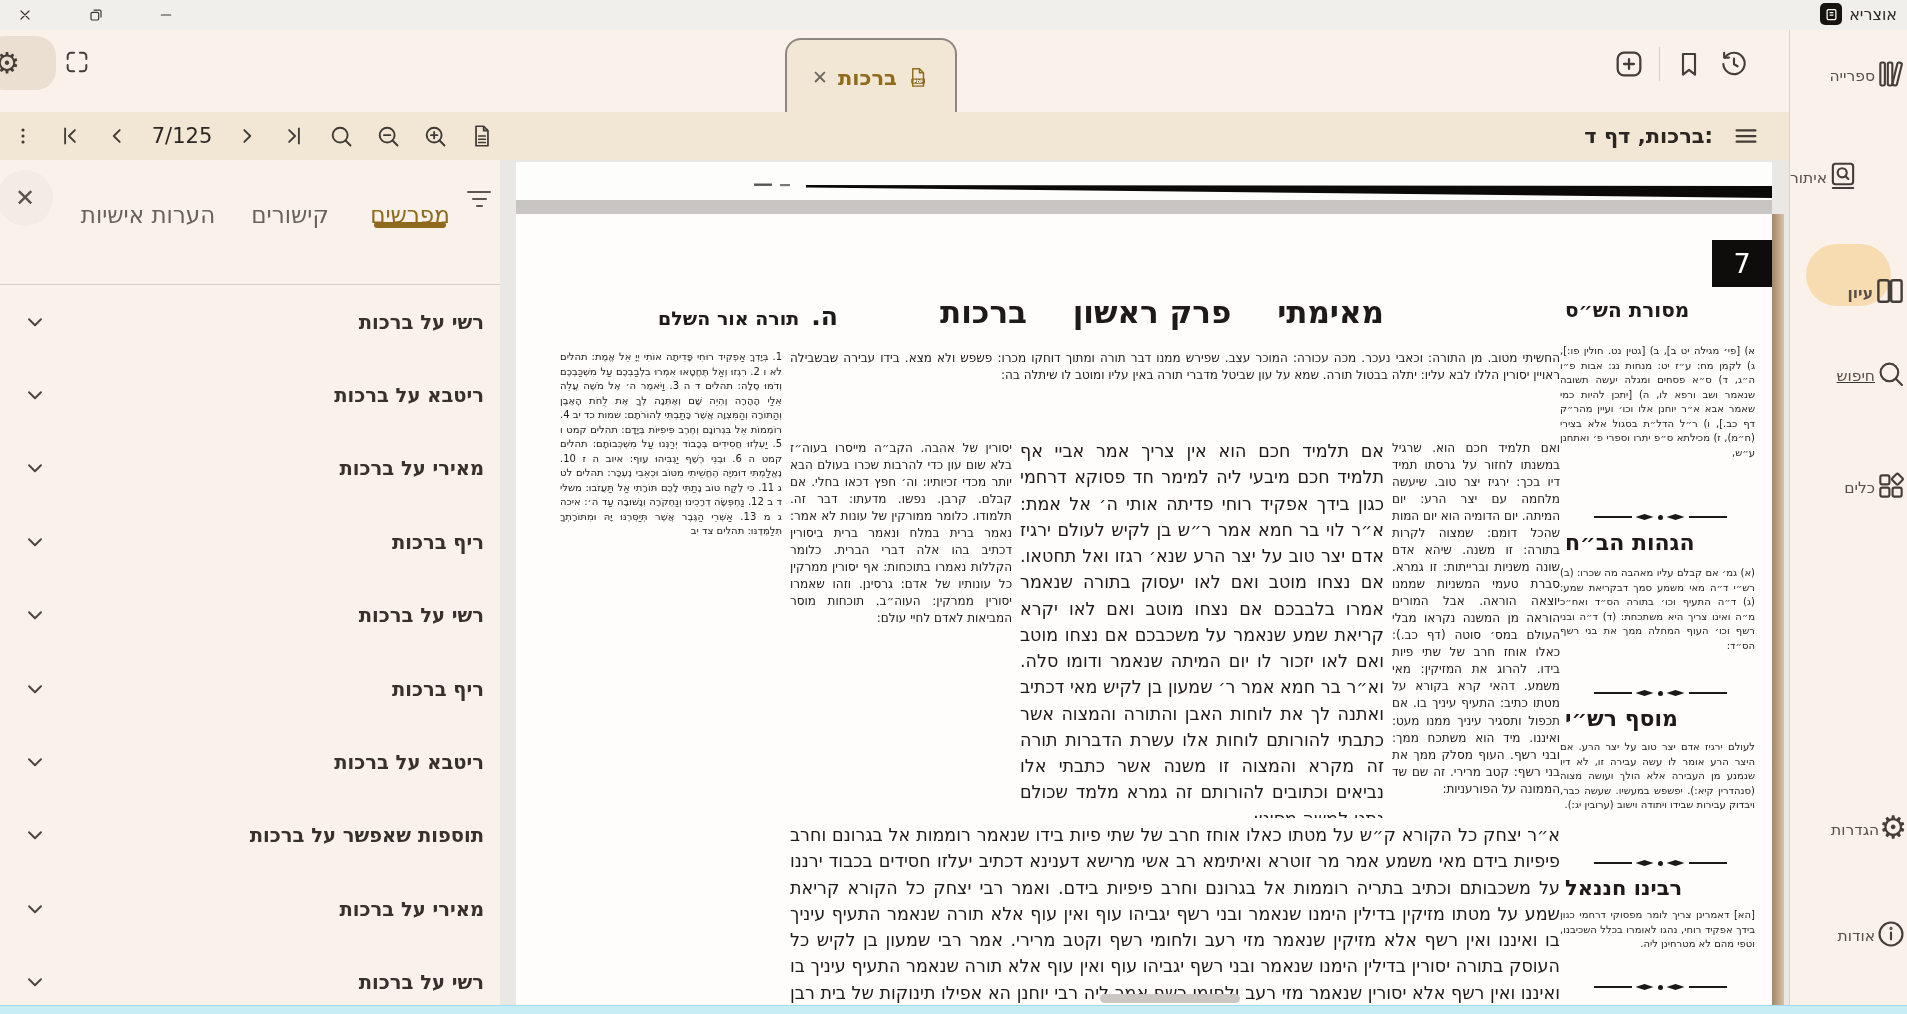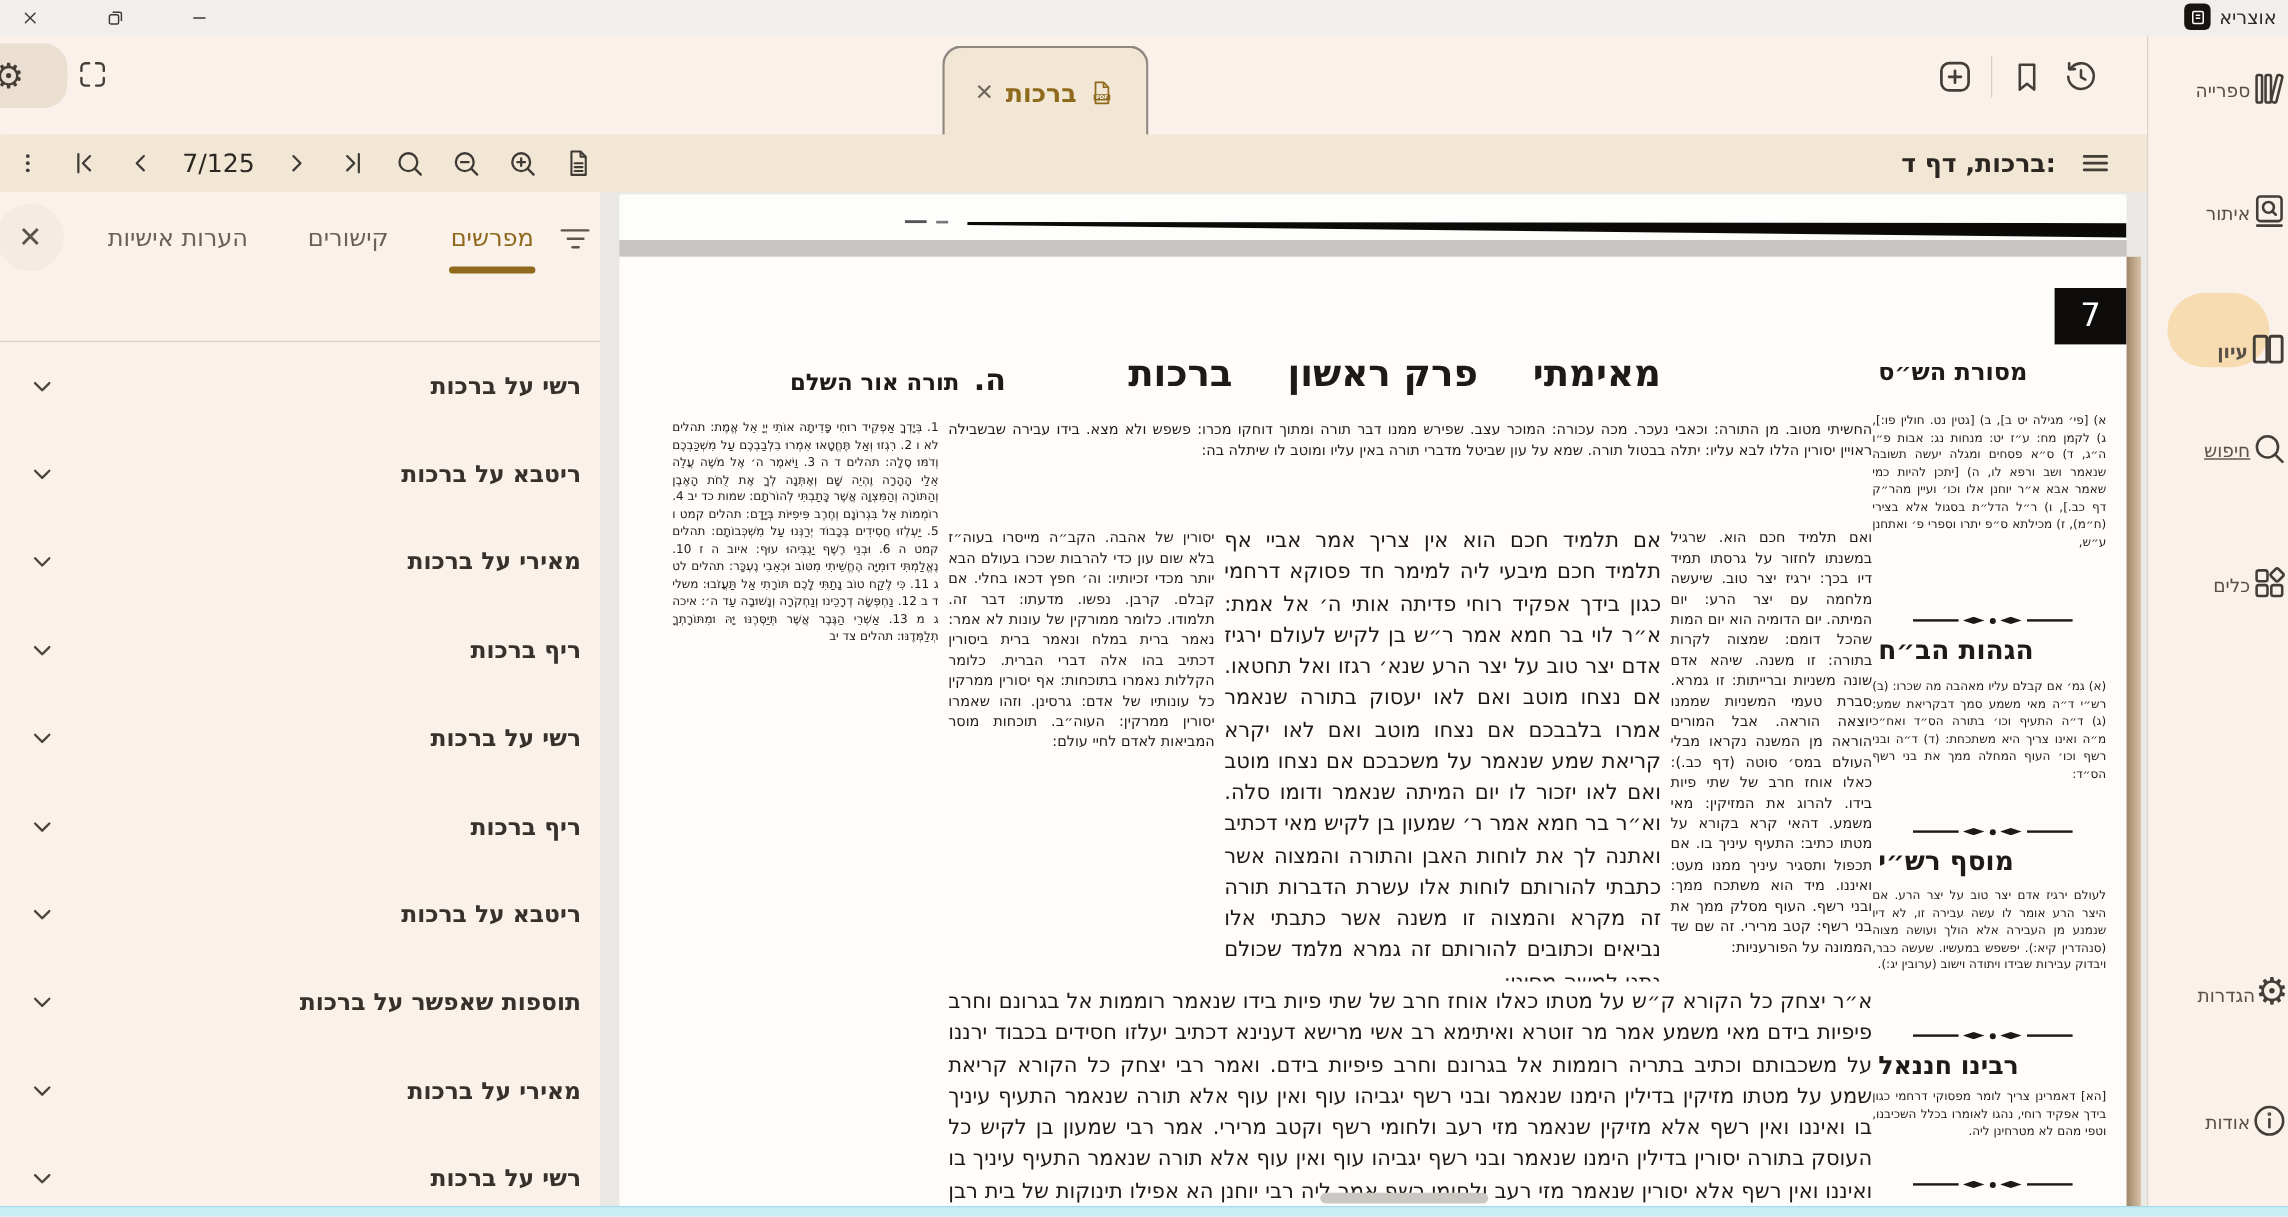--- a/index.html
+++ b/index.html
@@ -42,21 +42,21 @@
 
   
   .sidebar{position:absolute;top:30px;right:0;width:117px;height:984px;background:#fbf1eb;border-left:1px solid #ddd2c8;}
   .side-item{position:absolute;left:0;width:117px;display:flex;align-items:center;}
   .side-label{font-size:15.5px;color:#594f46;margin-top:4px;}
   .active-pill{position:absolute;left:16px;top:214px;width:85px;height:62px;background:#f7dcb2;border-radius:31px;}
 
   
   .panel{position:absolute;top:160px;left:0;width:500px;height:846px;background:#fbf1eb;}
   .panel-header{position:absolute;top:0;left:0;width:500px;height:124px;border-bottom:1px solid #d9cfc6;}
-  .panel-tab{position:absolute;top:26px;transform:translateX(-50%);font-size:20px;color:#6a615a;white-space:nowrap;}
+  .panel-tab{position:absolute;top:42px;transform:translateX(-50%);font-size:23px;color:#6a615a;white-space:nowrap;}
   .panel-tab.active{color:#8f6a1d;}
   .tab-underline{position:absolute;top:62px;left:374px;width:72px;height:6px;border-radius:3px;background:#8f6a1d;}
   .filter-btn{position:absolute;left:464px;top:26px;width:30px;height:26px;display:flex;flex-direction:column;align-items:center;gap:4.5px;}
   .filter-bar{height:2.4px;background:#5c554d;border-radius:2px;}
   .panel-close{position:absolute;left:-3px;top:10px;width:56px;height:56px;border-radius:50%;background:#f4ebe4;display:flex;align-items:center;justify-content:center;font-size:24px;color:#5a534c;}
   .commentary-list{position:absolute;top:125px;left:0;width:500px;height:721px;display:flex;flex-direction:column;}
   .commentary-row{height:73.4px;position:relative;flex:none;padding-left:16px;}
   .commentary-label{position:absolute;right:16px;top:50%;transform:translateY(-50%);font-family:"DejaVu Serif","DejaVu Sans",serif;font-weight:bold;font-size:19.5px;color:#37312b;}
   .row-chevron{position:absolute;left:24px;top:50%;transform:translateY(-50%);width:22px;height:22px;color:#4a433c;}
 
@@ -272,21 +272,21 @@
     <span class="icon">
         <svg width="32" height="32" viewBox="0 0 24 24" fill="none" stroke="currentColor" stroke-width="1.6" stroke-linejoin="round">
           <rect x="4" y="3.4" width="3.4" height="17.2" rx="1.2"></rect>
           <rect x="9.6" y="3.4" width="3.4" height="17.2" rx="1.2"></rect>
           <rect x="14.9" y="3.3" width="3.4" height="17.4" rx="1.2" transform="rotate(14 16.6 12)"></rect>
         </svg>
       </span>
     <span class="side-label">ספרייה</span>
   </div>
 
-  <div class="side-item" style="top:130px;">
+  <div class="side-item" style="top:130px;justify-content:flex-end;">
     <span class="icon">
         <svg width="32" height="32" viewBox="0 0 24 24" fill="none" stroke="currentColor" stroke-width="1.6" stroke-linecap="round" stroke-linejoin="round">
           <rect x="4.4" y="2.8" width="15.2" height="15.4" rx="2"></rect>
           <path d="M4.4 21h15.2"></path>
           <circle cx="11.4" cy="9.6" r="3.4"></circle>
           <path d="M13.9 12.1l2.1 2.1"></path>
         </svg>
       </span>
     <span class="side-label">איתור</span>
   </div>

